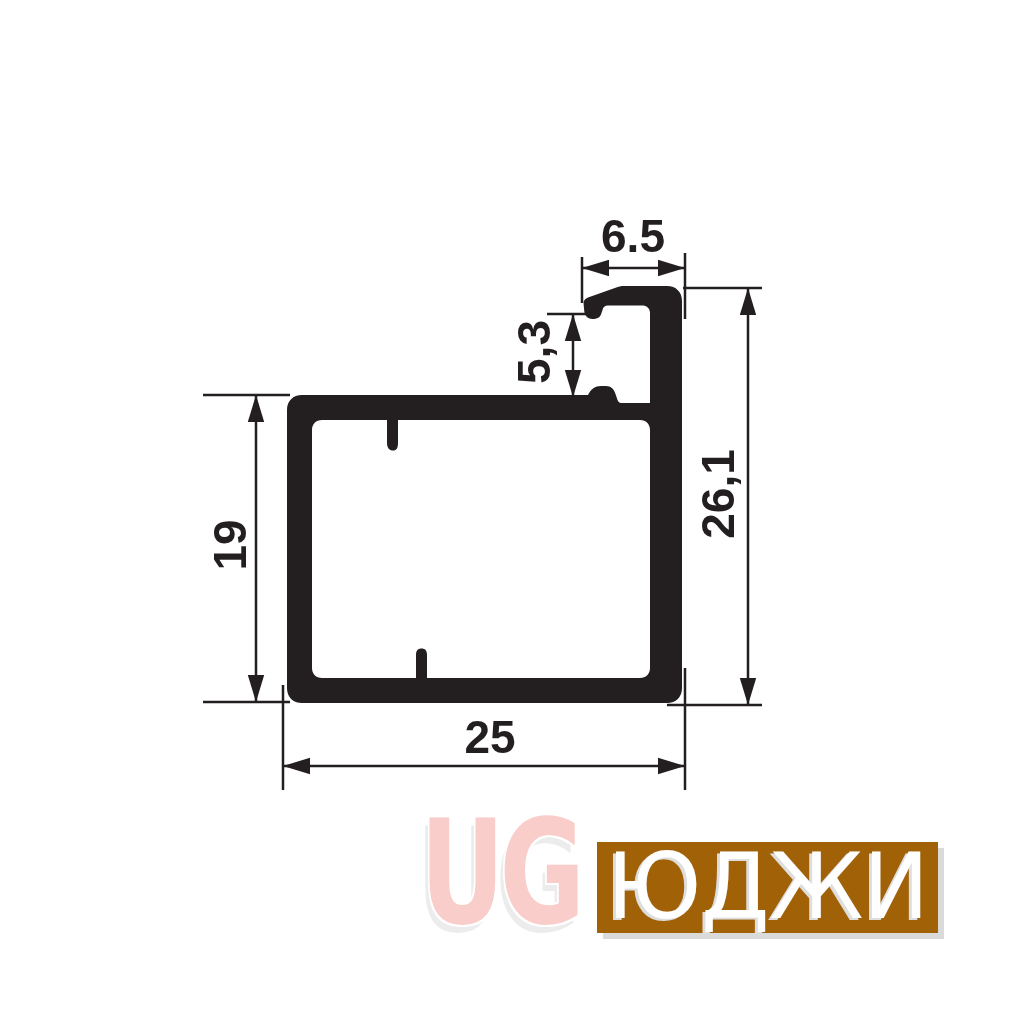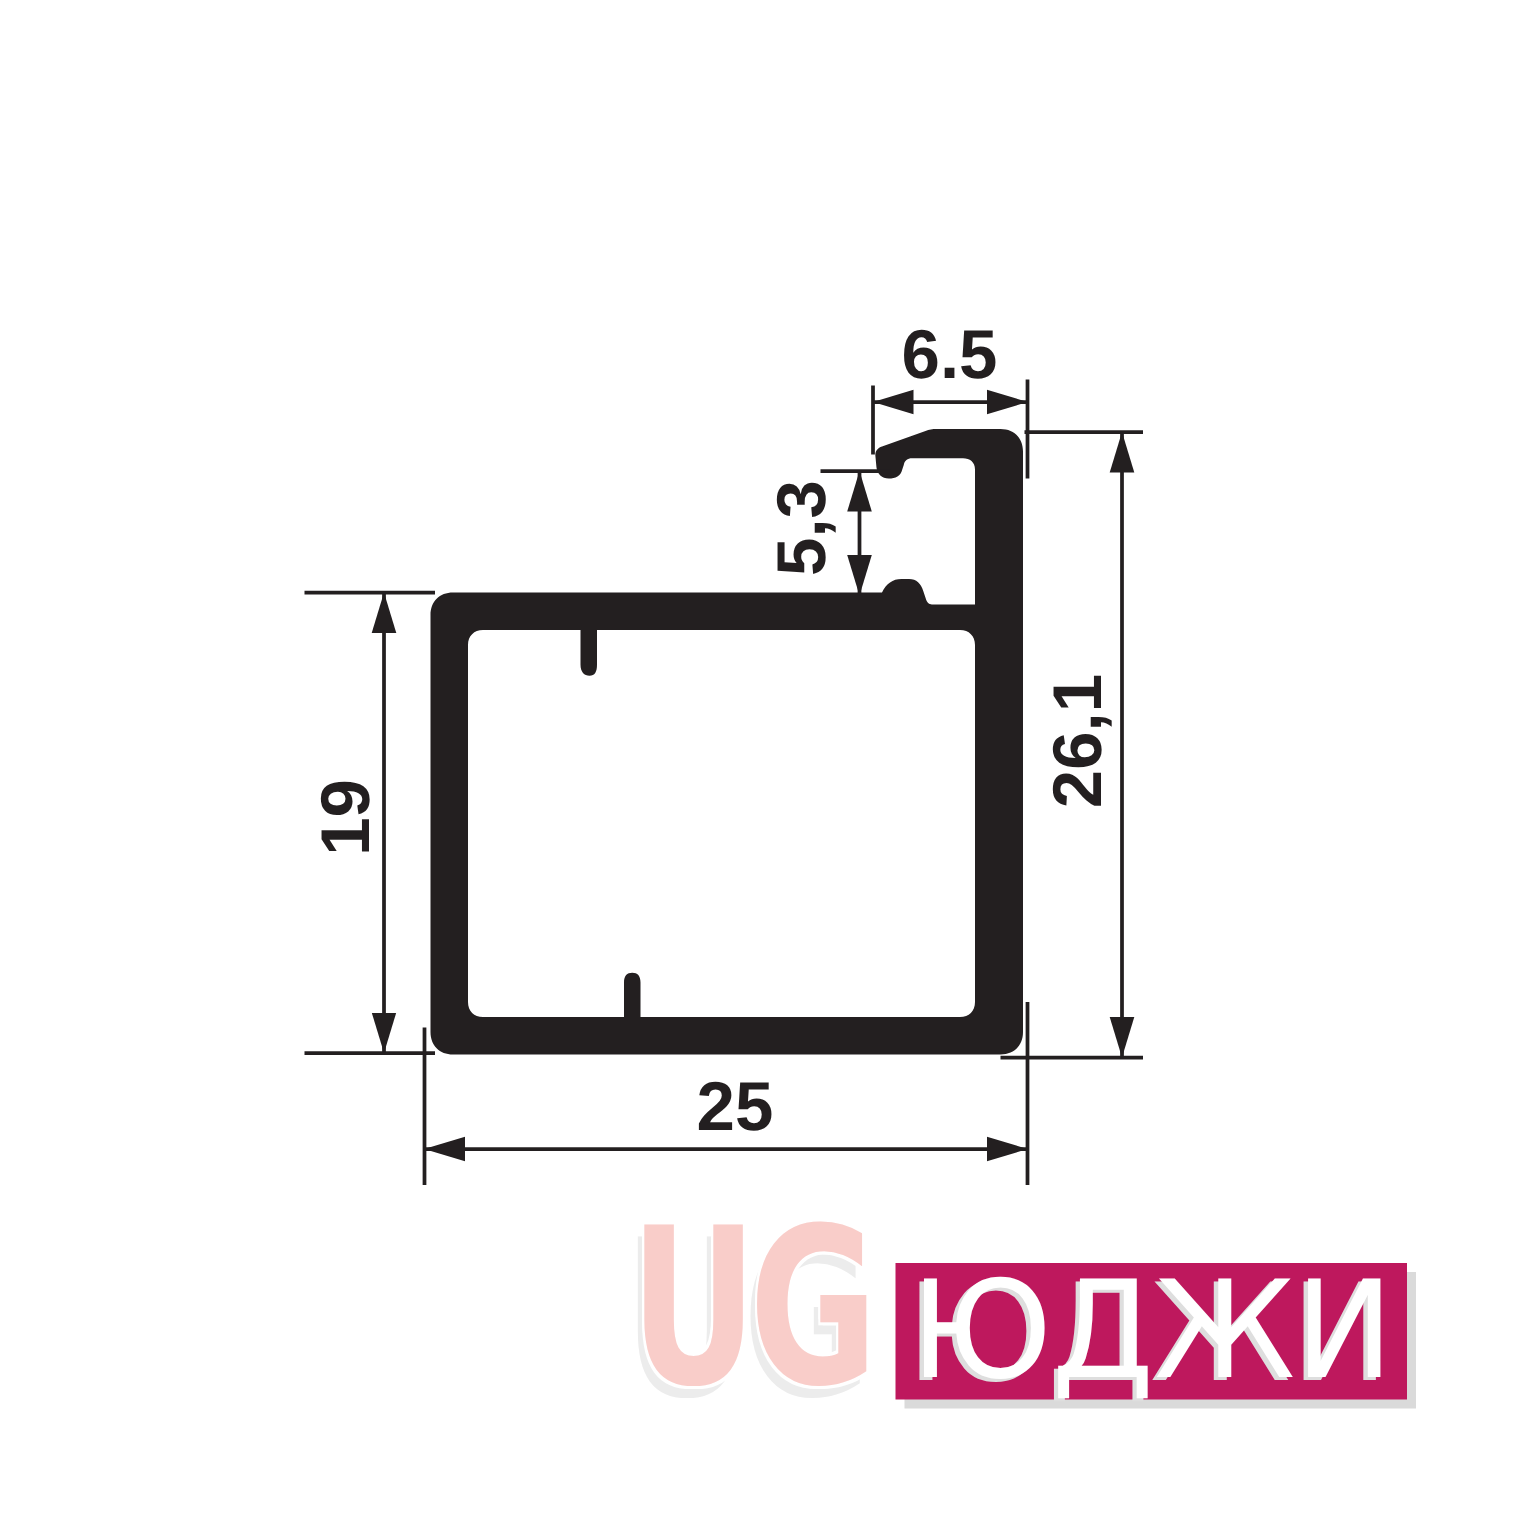--- a/index.html
+++ b/index.html
@@ -22,22 +22,22 @@
     font-family:"DejaVu Sans", sans-serif; font-weight:bold;
     font-size:145px; line-height:1; letter-spacing:-0.05em;
     color:#f9cdc9;
     transform:scaleX(0.72); transform-origin:left top;
     text-shadow: 2px 2px 0 #ffffff, -2px 2px 0 #ffffff,
                  2px -2px 0 #ffffff, -2px -2px 0 #ffffff,
                  -6px 8px 0 #ececec;
   }
   .wm-badge {
     position:absolute; left:597px; top:842px; width:341px; height:91px;
-    background:#be185d; box-shadow:6px 6px 0 #dadada;
-    display:flex; align-items:center; justify-content:center;
+    background:#a16207; box-shadow:6px 6px 0 #dadada;
+    display:flex; align-items:flex-start; justify-content:center;
   }
   .wm-badge span {
     font-family:"DejaVu Sans", sans-serif; font-weight:400;
     font-size:90px; line-height:1; color:#ffffff;
     transform:scaleX(0.97); white-space:nowrap;
     text-shadow:-3px 2px 0 #dedede;
   }
 </style>
 </head>
 <body>

